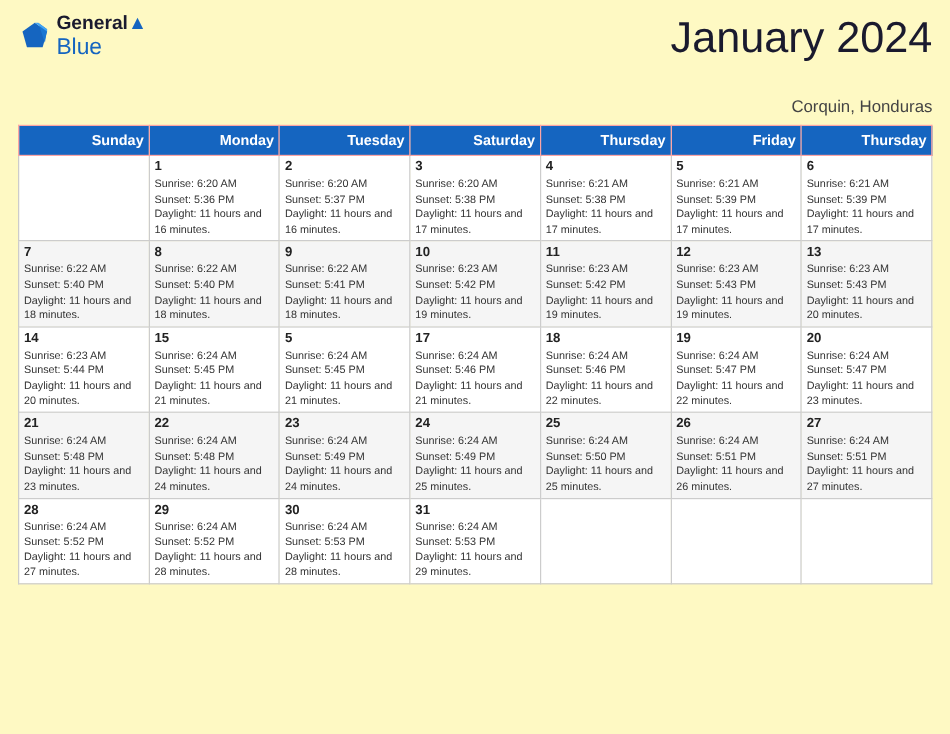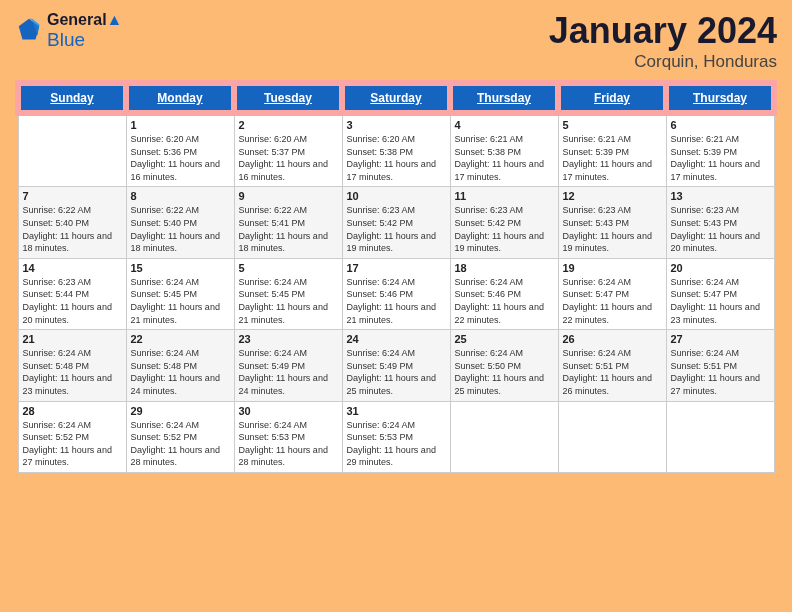--- a/index.html
+++ b/index.html
@@ -6,21 +6,21 @@
     body {
       font-family: Arial, sans-serif;
       background: #fff;
       width: 792px;
       min-height: 612px;
       padding: 0;
     }
     .page {
       width: 792px;
       min-height: 612px;
-      background: #fdba74;
+      background: #fef9c3;
       padding: 10px 15px 15px 15px;
     }
     .header {
       display: flex;
       justify-content: space-between;
       align-items: flex-start;
       margin-bottom: 8px;
     }
     .logo {
       display: flex;
@@ -30,40 +30,40 @@
     .logo-icon {
       width: 28px;
       height: 28px;
     }
     .title-block {
       text-align: right;
     }
     .calendar-title {
       font-size: 36px;
       color: #1a1a2e;
-      font-weight: bold;
+      font-weight: normal;
     }
     .calendar-subtitle {
-      font-size: 17px;
+      font-size: 14px;
       color: #444;
+      margin-top: 28px;
     }
     table {
       width: 100%;
       border-collapse: collapse;
       table-layout: fixed;
     }
     thead tr th {
       background: #1565c0;
       color: #fff;
       font-size: 12px;
       font-weight: bold;
       padding: 5px 4px;
-      text-align: center;
-      border: 6px solid #fca5a5;
-      text-decoration: underline;
+      text-align: right;
+      border: 1px solid #fca5a5;
     }
     tbody tr td {
       vertical-align: top;
       border: 1px solid #ccc;
       padding: 3px 4px;
       font-size: 9.5px;
       color: #222;
       min-height: 70px;
       background: #fff;
     }

